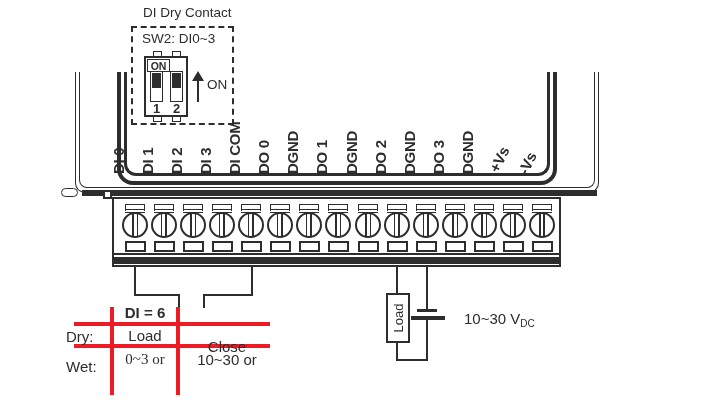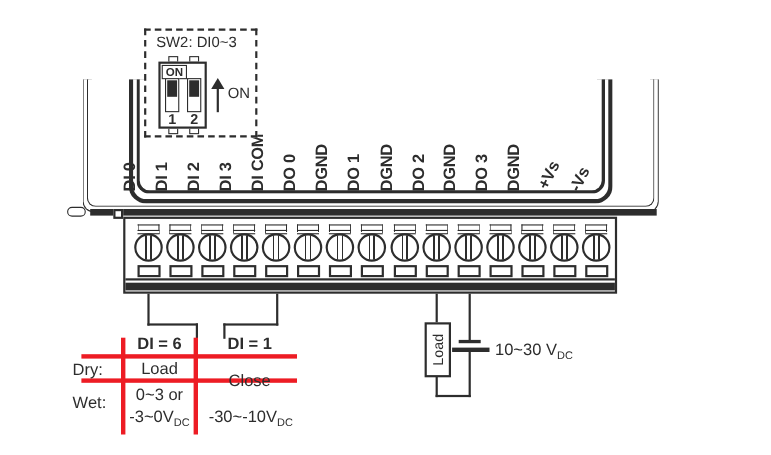--- a/index.html
+++ b/index.html
@@ -150,20 +150,21 @@
   <div class="pin-label" style="left:300.5px;top:157px;">DGND</div>
   <div class="pin-label" style="left:329.5px;top:157px;">DO 1</div>
   <div class="pin-label" style="left:359.5px;top:157px;">DGND</div>
   <div class="pin-label" style="left:388.5px;top:157px;">DO 2</div>
   <div class="pin-label" style="left:417.5px;top:157px;">DGND</div>
   <div class="pin-label" style="left:446.5px;top:157px;">DO 3</div>
   <div class="pin-label" style="left:475.5px;top:157px;">DGND</div>
   <div class="pin-label slant" style="left:501px;top:158px;">+Vs</div>
   <div class="pin-label slant" style="left:530px;top:160px;">-Vs</div>
 
+  <div class="abs t13" style="left:143px;top:5px;">DI Dry Contact</div>
   <div class="dashedbox" style="left:131px;top:26px;width:103px;height:99px;"></div>
   <div class="abs t13" style="left:142px;top:31px;text-align:center;">SW2: DI0~3</div>
   <div class="swtab" style="left:153px;top:51px;"></div>
   <div class="swtab" style="left:172px;top:51px;"></div>
   <div class="swtab" style="left:153px;top:116px;"></div>
   <div class="swtab" style="left:172px;top:116px;"></div>
   <div class="swbody" style="left:144px;top:56px;width:44px;height:61px;"></div>
   <div class="onbox" style="left:147px;top:59px;">ON</div>
   <div class="chan" style="left:150px;top:71px;">
       <div class="act"></div>
@@ -187,35 +188,29 @@
   <div class="ln" style="left:396px;top:267px;width:2px;height:27px;"></div>
   <div class="loadbox" style="left:386px;top:293px;width:24px;height:50px;">
     <span class="vload">Load</span>
   </div>
   <div class="ln" style="left:396px;top:342px;width:2px;height:19px;"></div>
   <div class="ln" style="left:396px;top:359px;width:32px;height:2px;"></div>
   <div class="ln" style="left:426px;top:267px;width:2px;height:43px;"></div>
   <div class="ln" style="left:417px;top:309px;width:20px;height:2.5px;"></div>
   <div class="ln" style="left:411px;top:316px;width:34px;height:3.5px;"></div>
   <div class="ln" style="left:426px;top:320px;width:2px;height:41px;"></div>
-  <div class="abs t15" style="left:450px;top:310px;">
+  <div class="abs t15" style="left:464px;top:310px;">
     <span>10~30 V</span><span class="sub">DC</span>
   </div>
 
   <div class="abs t15 bold ctr" style="left:112px;top:304px;width:66px;">DI = 6</div>
-  <div class="abs t15 bold ctr" style="left:190px;top:304px;width:74px;">DI = 1</div>
   <div class="redline" style="left:74px;top:322px;width:196px;height:4px;"></div>
   <div class="redline" style="left:74px;top:344px;width:196px;height:4px;"></div>
   <div class="redline" style="left:110px;top:307px;width:4px;height:88px;"></div>
   <div class="redline" style="left:176px;top:307px;width:4px;height:88px;"></div>
   <div class="abs t15" style="left:66px;top:328px;">Dry:</div>
   <div class="abs t15 ctr" style="left:112px;top:327px;width:66px;">Load</div>
   <div class="abs t15 ctr" style="left:190px;top:338px;width:74px;">Close</div>
   <div class="abs t15" style="left:66px;top:358px;">Wet:</div>
-  <div class="abs t15 ctr" style="left:112px;top:351px;width:66px;">0~3 or</div>
-  <div class="abs t15 ctr" style="left:104px;top:371px;width:82px;">
-    <span>-3~0V</span><span class="sub">DC</span>
-  </div>
-  <div class="abs t15 ctr" style="left:182px;top:371px;width:92px;">
-    <span>-30~-10V</span><span class="sub">DC</span>
-  </div>
+  <div class="abs t15 ctr" style="left:112px;top:351px;width:66px;font-family:Liberation Serif, serif;">0~3 or</div>
+  <div class="abs t15 ctr" style="left:186px;top:351px;width:82px;">10~30 or</div>
 
 </div>
 
 </body></html>

